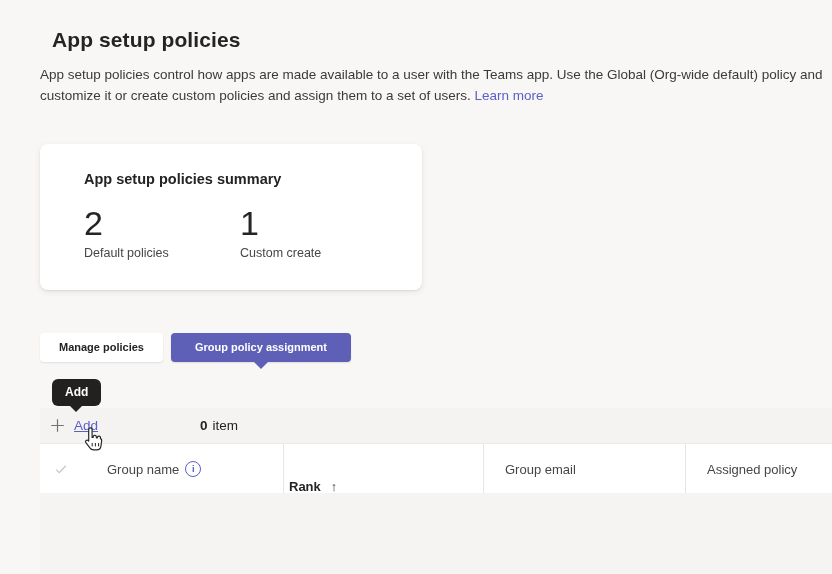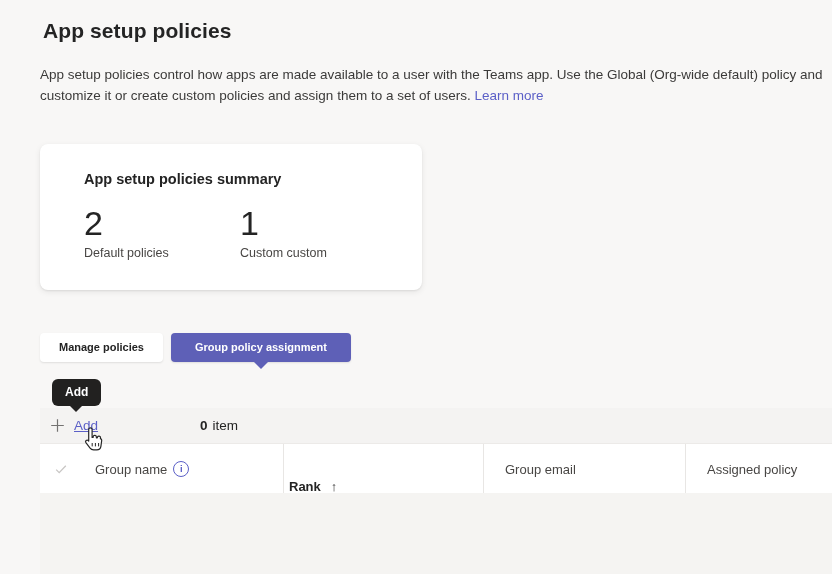--- a/index.html
+++ b/index.html
@@ -7,21 +7,21 @@
     width:832px;height:574px;overflow:hidden;
     font-family:"Liberation Sans","DejaVu Sans",sans-serif;
     background:var(--page-bg,#f8f7f6);
     color:var(--text-primary,#242424);
     position:relative;
   }
   .page{position:absolute;inset:0;}
 
   
   .page-title{
-    position:absolute;left:40px;top:16px;margin:3px;
+    position:absolute;left:40px;top:16px;margin:12px;
     font-size:21px;font-weight:700;letter-spacing:.1px;color:var(--text-primary,#242424);
   }
   .page-desc{
     position:absolute;left:40px;top:64px;width:790px;margin:0;
     font-size:13.5px;line-height:21px;color:#3b3a39;
   }
   .learn-more{color:var(--accent,#5b5fc7);text-decoration:none;cursor:pointer;}
 
   
   .card{
@@ -92,21 +92,21 @@
   .thead{
     position:absolute;left:40px;top:443px;right:0;height:50px;background:#fff;
     border-top:1px solid #eceae8;
   }
   .thead .divider{position:absolute;top:0;width:1px;height:50px;background:#e8e6e4;}
   .d1{left:243px;} .d2{left:443px;} .d3{left:645px;}
   .hcell{
     position:absolute;top:0;height:50px;display:flex;align-items:center;gap:6px;
     font-size:13px;color:var(--text-secondary,#484644);cursor:pointer;white-space:nowrap;
   }
-  .hc-check{left:14px;} .hc-groupname{left:55px;} .hc-rank{left:249px;font-weight:700;color:var(--text-primary,#242424);align-items:flex-end;}
+  .hc-check{left:14px;} .hc-groupname{left:67px;} .hc-rank{left:249px;font-weight:700;color:var(--text-primary,#242424);align-items:flex-end;}
   .hc-groupemail{left:465px;} .hc-assigned{left:667px;}
   .sort-arrow{font-size:13px;font-weight:400;color:var(--text-primary,#242424);margin-left:4px;}
   .info-icon{
     display:inline-flex;align-items:center;justify-content:center;
     width:14px;height:14px;border:1px solid var(--accent,#5b5fc7);border-radius:50%;
     color:var(--accent,#5b5fc7);font-size:9.5px;font-weight:700;line-height:1;
   }
 
   
   .tbody{
@@ -126,21 +126,21 @@
   </p>
 
   <div class="card">
     <div class="card-title">App setup policies summary</div>
     <div class="stat stat-1">
       <div class="stat-value">2</div>
       <div class="stat-label">Default policies</div>
     </div>
     <div class="stat stat-2">
       <div class="stat-value">1</div>
-      <div class="stat-label">Custom custom</div>
+      <div class="stat-label">Custom create</div>
     </div>
   </div>
 
   <div class="tabs">
     <div class="tab">Manage policies</div>
     <div class="tab active">
       <span>Group policy assignment</span>
       <span class="tab-caret"></span>
     </div>
   </div>

